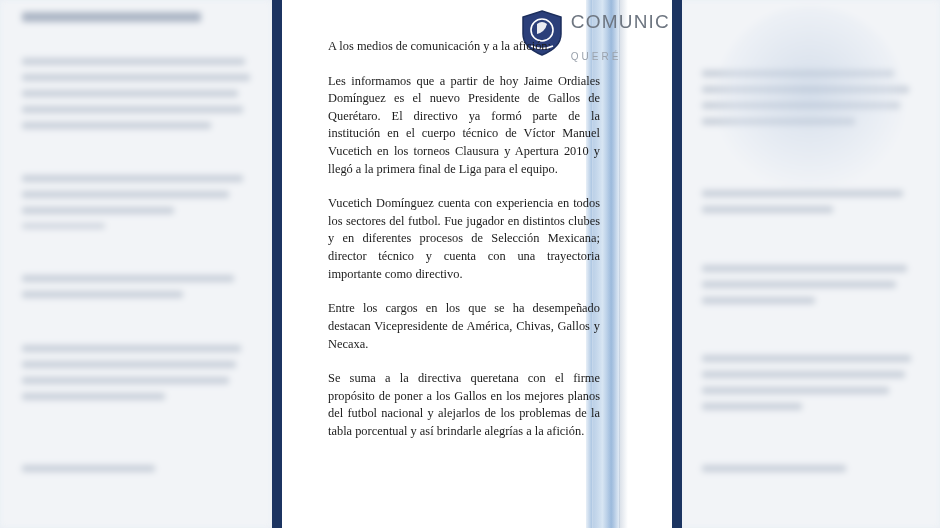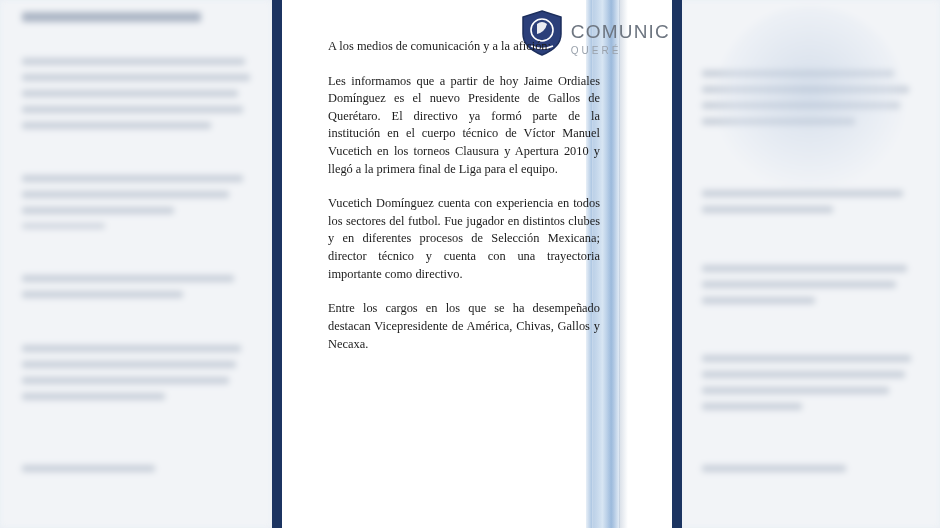--- a/index.html
+++ b/index.html
@@ -118,21 +118,21 @@
     background: linear-gradient(to right, rgba(140,160,185,0.35), rgba(255,255,255,0));
     z-index: 3;
   }
 
   
   .masthead {
     position: absolute;
     top: 10px;
     right: 2px;
     display: flex;
-    align-items: flex-end;
+    align-items: flex-start;
     gap: 8px;
     z-index: 5;
   }
   .crest {
     width: 42px;
     height: 46px;
     position: relative;
   }
   .crest svg { display: block; }
   .masthead-text {
@@ -144,21 +144,21 @@
     font-size: 19px;
     letter-spacing: 1.2px;
     color: #6e7681;
     font-weight: 400;
   }
   .masthead-sub {
     font-family: "Liberation Sans", sans-serif;
     font-size: 10px;
     letter-spacing: 3px;
     color: #9aa2ac;
-    margin-top: 5px;
+    margin-top: 21px;
   }
 
   
   .doc-body {
     position: absolute;
     left: 46px;
     top: 38px;
     width: 272px;
     z-index: 5;
   }
@@ -271,19 +271,20 @@
         <div class="masthead-title">COMUNIC</div>
         <div class="masthead-sub">QUERÉ</div>
       </div>
     </div>
 
     <div class="doc-body">
       <p class="no-justify">A los medios de comunicación y a la afición:</p>
       <p>Les informamos que a partir de hoy Jaime Ordiales Domínguez es el nuevo Presidente de Gallos de Querétaro. El directivo ya formó parte de la institución en el cuerpo técnico de Víctor Manuel Vucetich en los torneos Clausura y Apertura 2010 y llegó a la primera final de Liga para el equipo.</p>
       <p>Vucetich Domínguez cuenta con experiencia en todos los sectores del futbol. Fue jugador en distintos clubes y en diferentes procesos de Selección Mexicana; director técnico y cuenta con una trayectoria importante como directivo.</p>
       <p>Entre los cargos en los que se ha desempeñado destacan Vicepresidente de América, Chivas, Gallos y Necaxa.</p>
+      <p>Se suma a la directiva queretana con el firme propósito de poner a los Gallos en los mejores planos del futbol nacional y alejarlos de los problemas de la tabla porcentual y así brindarle alegrías a la afición.</p>
     </div>
 
     <div class="sign">
     </div>
 
   </div>
 </div>
 
 </body></html>

